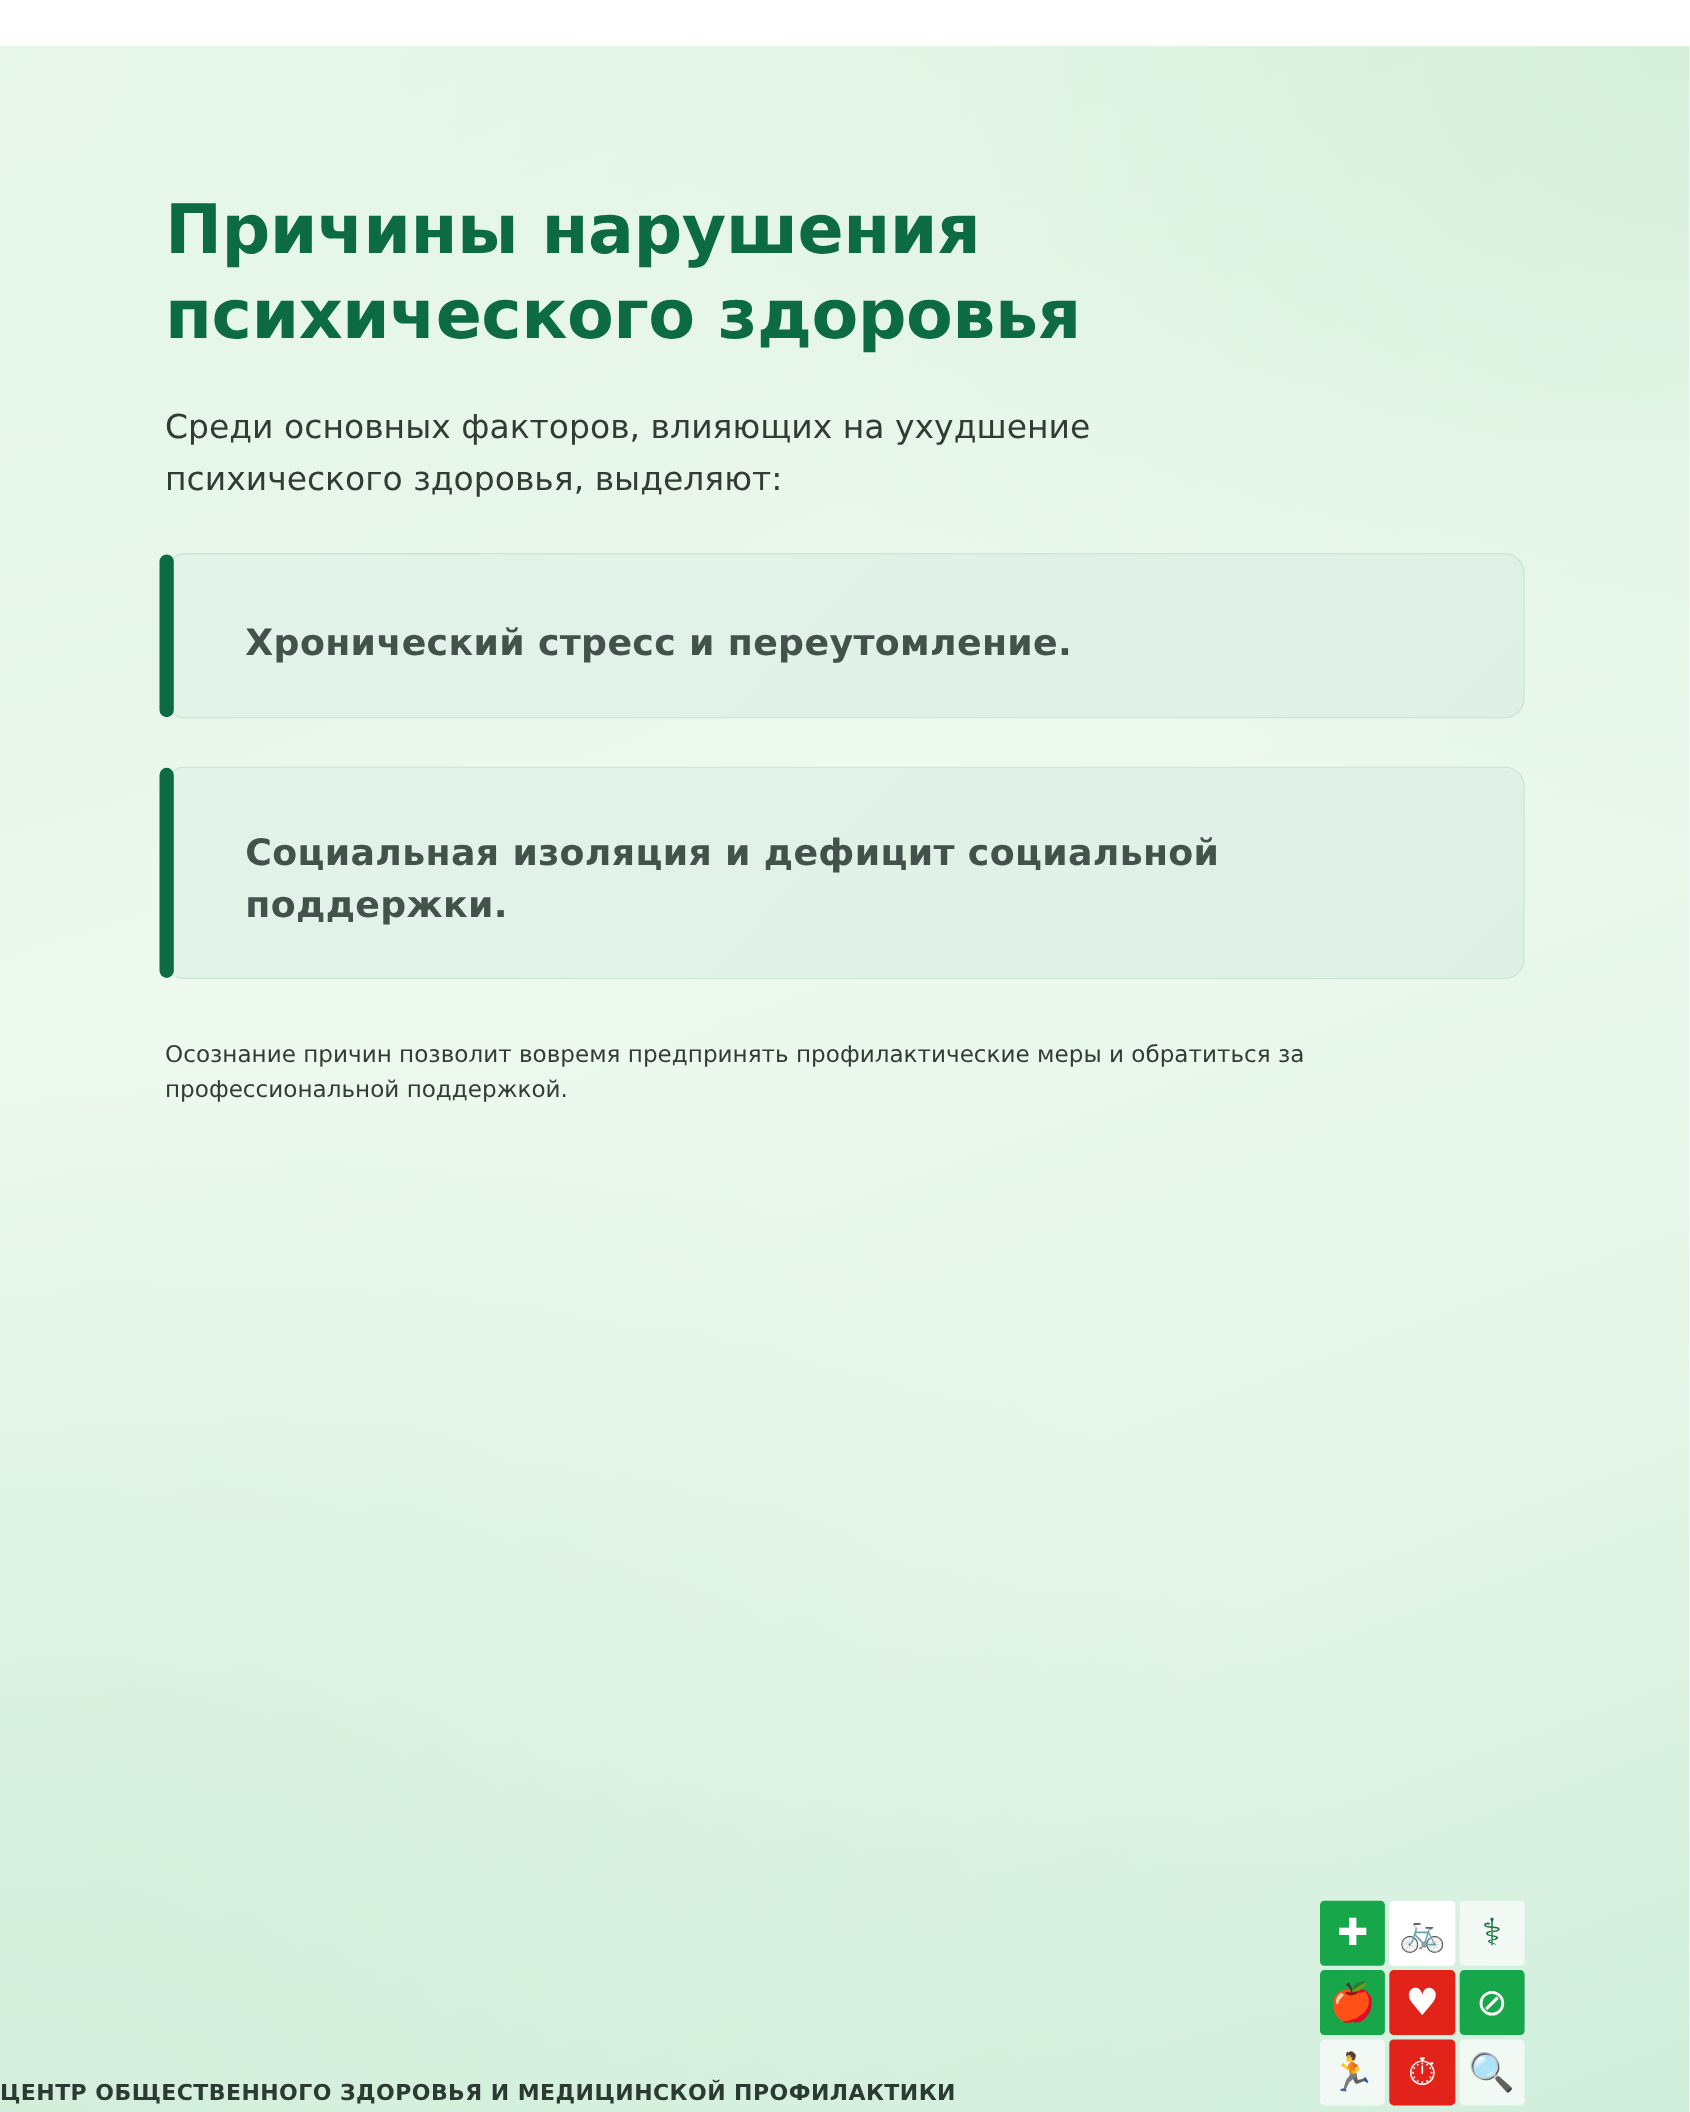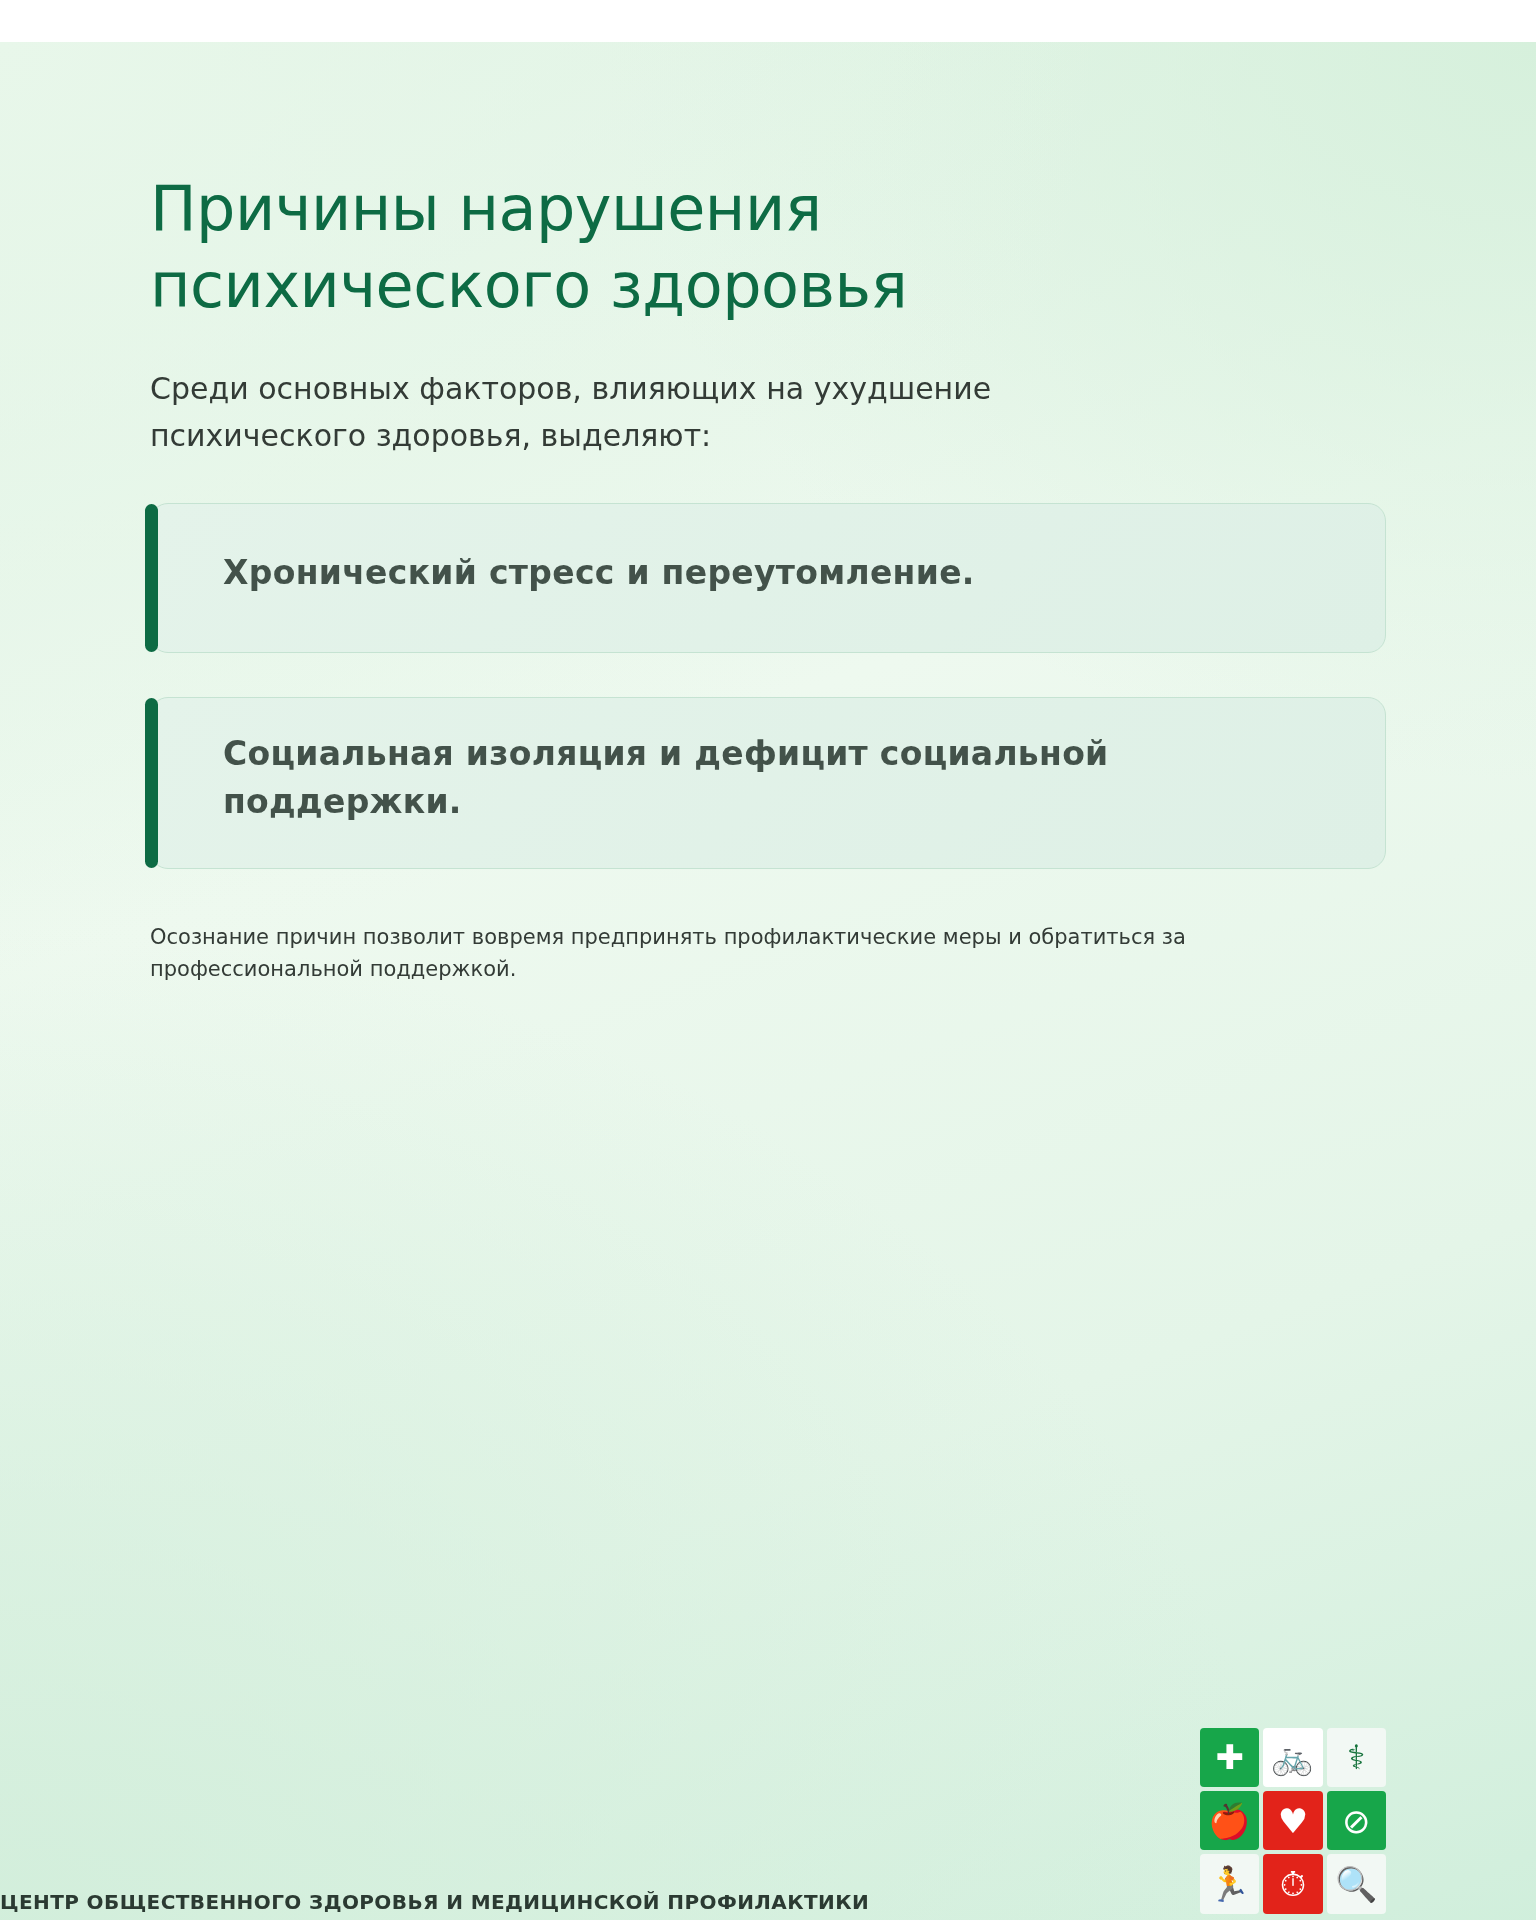--- a/index.html
+++ b/index.html
@@ -24,21 +24,21 @@
       radial-gradient(ellipse 110% 70% at 100% 0%, #d6f0dc 0%, rgba(214,240,220,0) 55%),
       radial-gradient(ellipse 140% 90% at 0% 100%, #d2eedb 0%, rgba(210,238,219,0) 60%),
       linear-gradient(160deg, #ddf2e2 0%, #eef9ef 38%, #e4f5e8 70%, #cfeedb 100%);
     padding: 0 150px;
   }
 
   .title {
     padding-top: 128px;
     font-size: 62px;
     line-height: 1.25;
-    font-weight: 400;
+    font-weight: 700;
     color: #0d6b44;
     letter-spacing: -0.5px;
     max-width: 1000px;
   }
 
   .intro {
     margin-top: 28px;
     font-size: 30px;
     line-height: 1.55;
     color: #333b36;
@@ -50,21 +50,21 @@
     display: flex;
     flex-direction: column;
     gap: 44px;
   }
 
   .card {
     position: relative;
     background: linear-gradient(135deg, #e4f3ea 0%, #def0e6 100%);
     border: 1px solid #c5e3d2;
     border-radius: 18px;
-    padding: 32px 54px 42px 72px;
+    padding: 53px 54px 42px 72px;
     box-sizing: border-box;
     min-height: 150px;
     display: flex;
     align-items: center;
   }
   .card::before {
     content: "";
     position: absolute;
     left: -6px;
     top: 0;

